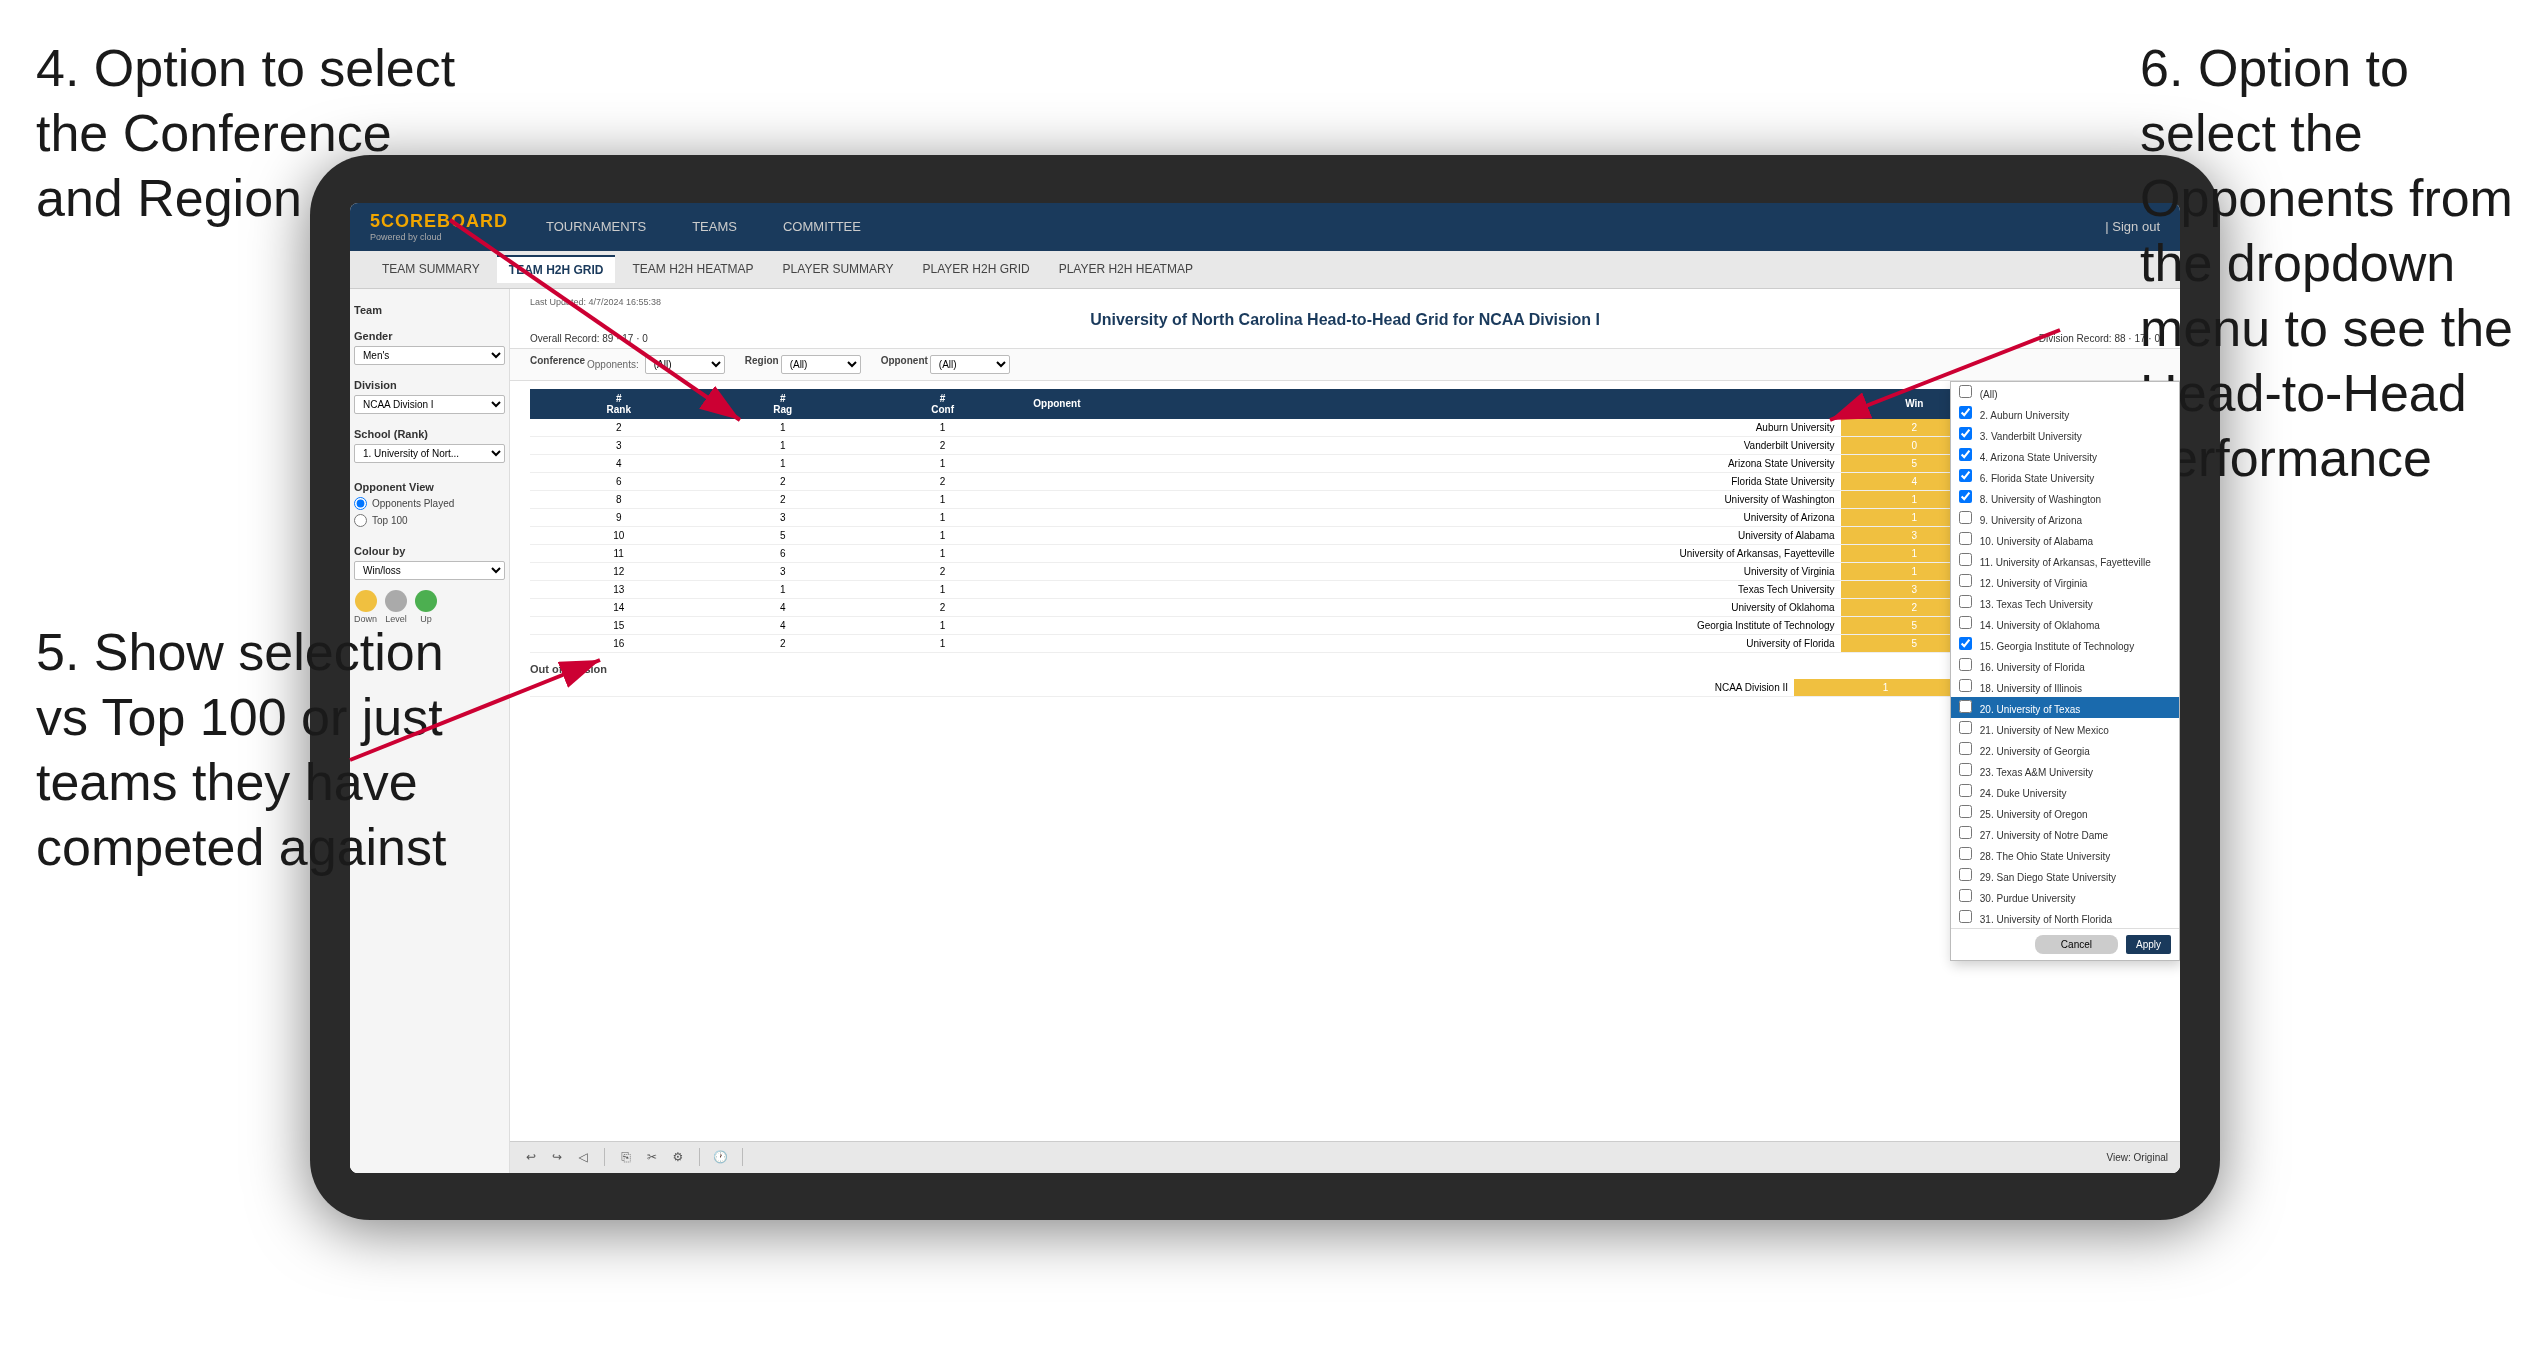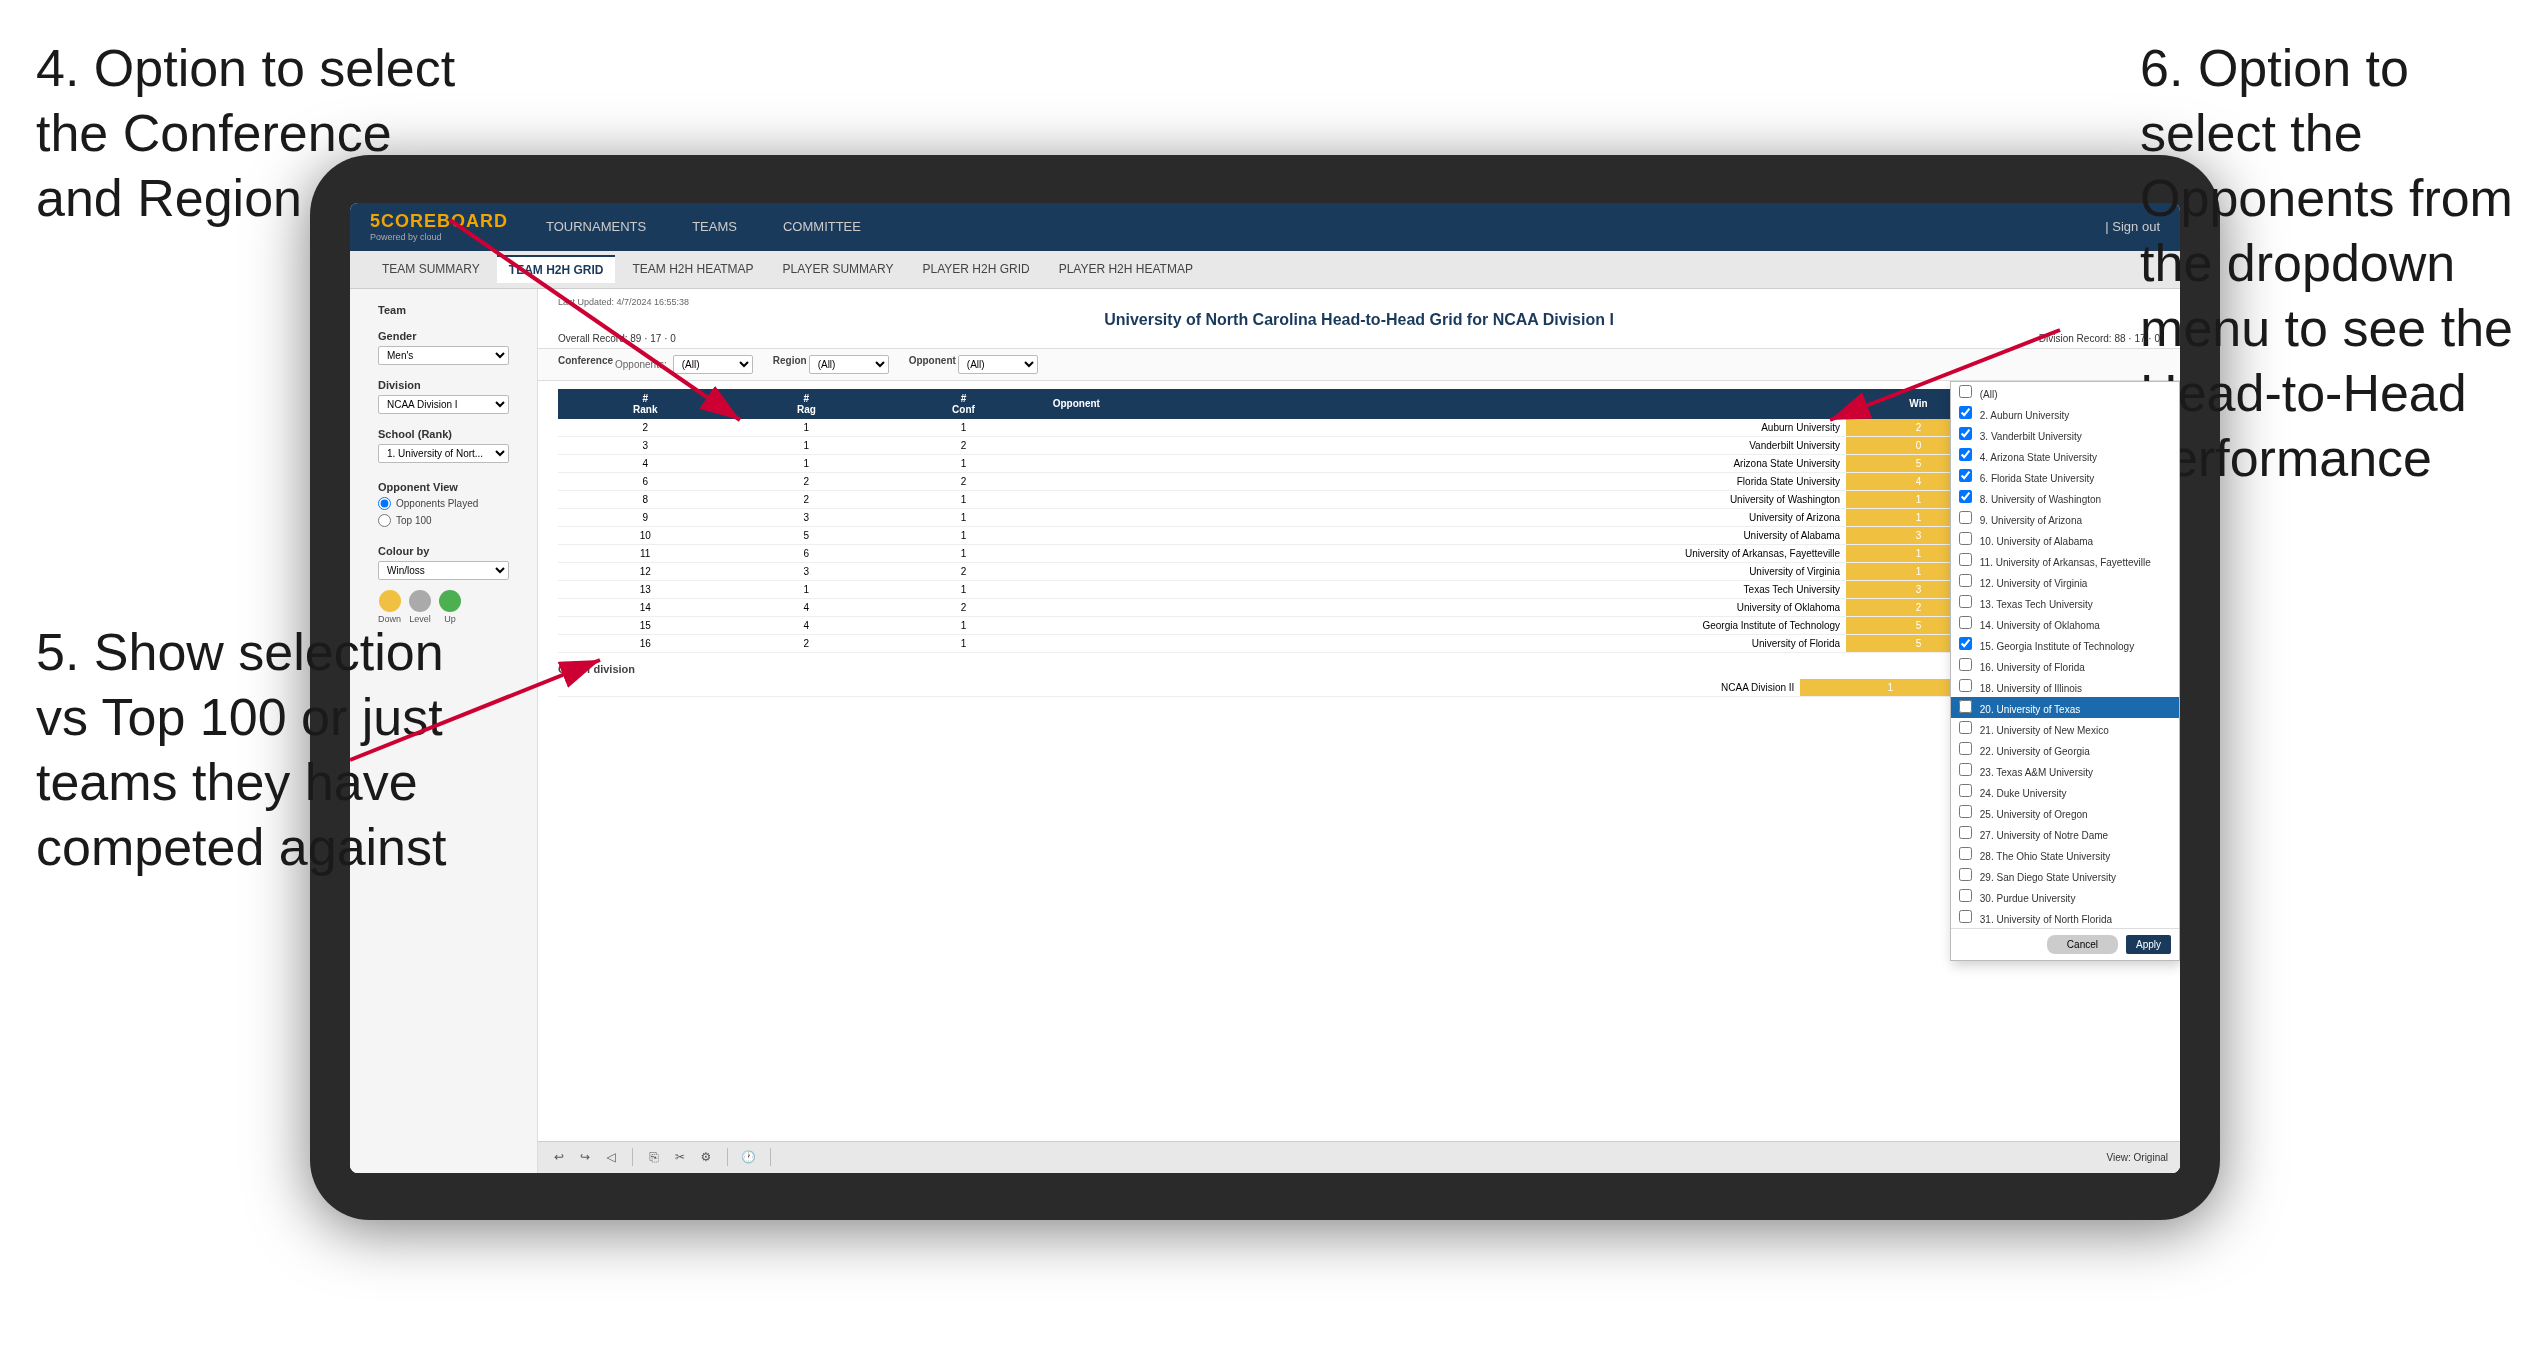--- a/index.html
+++ b/index.html
@@ -114,24 +114,24 @@
 
     
     .main-content {
       display: flex;
       height: calc(970px - 86px);
       background: #fff;
     }
 
     
     .sidebar {
-      width: 188px;
+      width: 160px;
       background: #f5f5f5;
       border-right: 1px solid #ddd;
-      padding: 15px 28px;
+      padding: 15px 4px;
       font-size: 11px;
       flex-shrink: 0;
     }
 
     .sidebar-section {
       margin-bottom: 14px;
     }
 
     .sidebar-label {
       font-weight: bold;
@@ -358,21 +358,21 @@
       display: flex;
       justify-content: flex-end;
       gap: 8px;
       padding: 6px 8px;
       border-top: 1px solid #ddd;
     }
 
     .btn-cancel {
       background: #ccc;
       border: none;
-      padding: 4px 20px;
+      padding: 4px 26px;
       font-size: 10px;
       cursor: pointer;
       border-radius: 8px;
     }
 
     .btn-apply {
       background: #1a3a5c;
       color: #fff;
       border: none;
       padding: 4px 10px;

